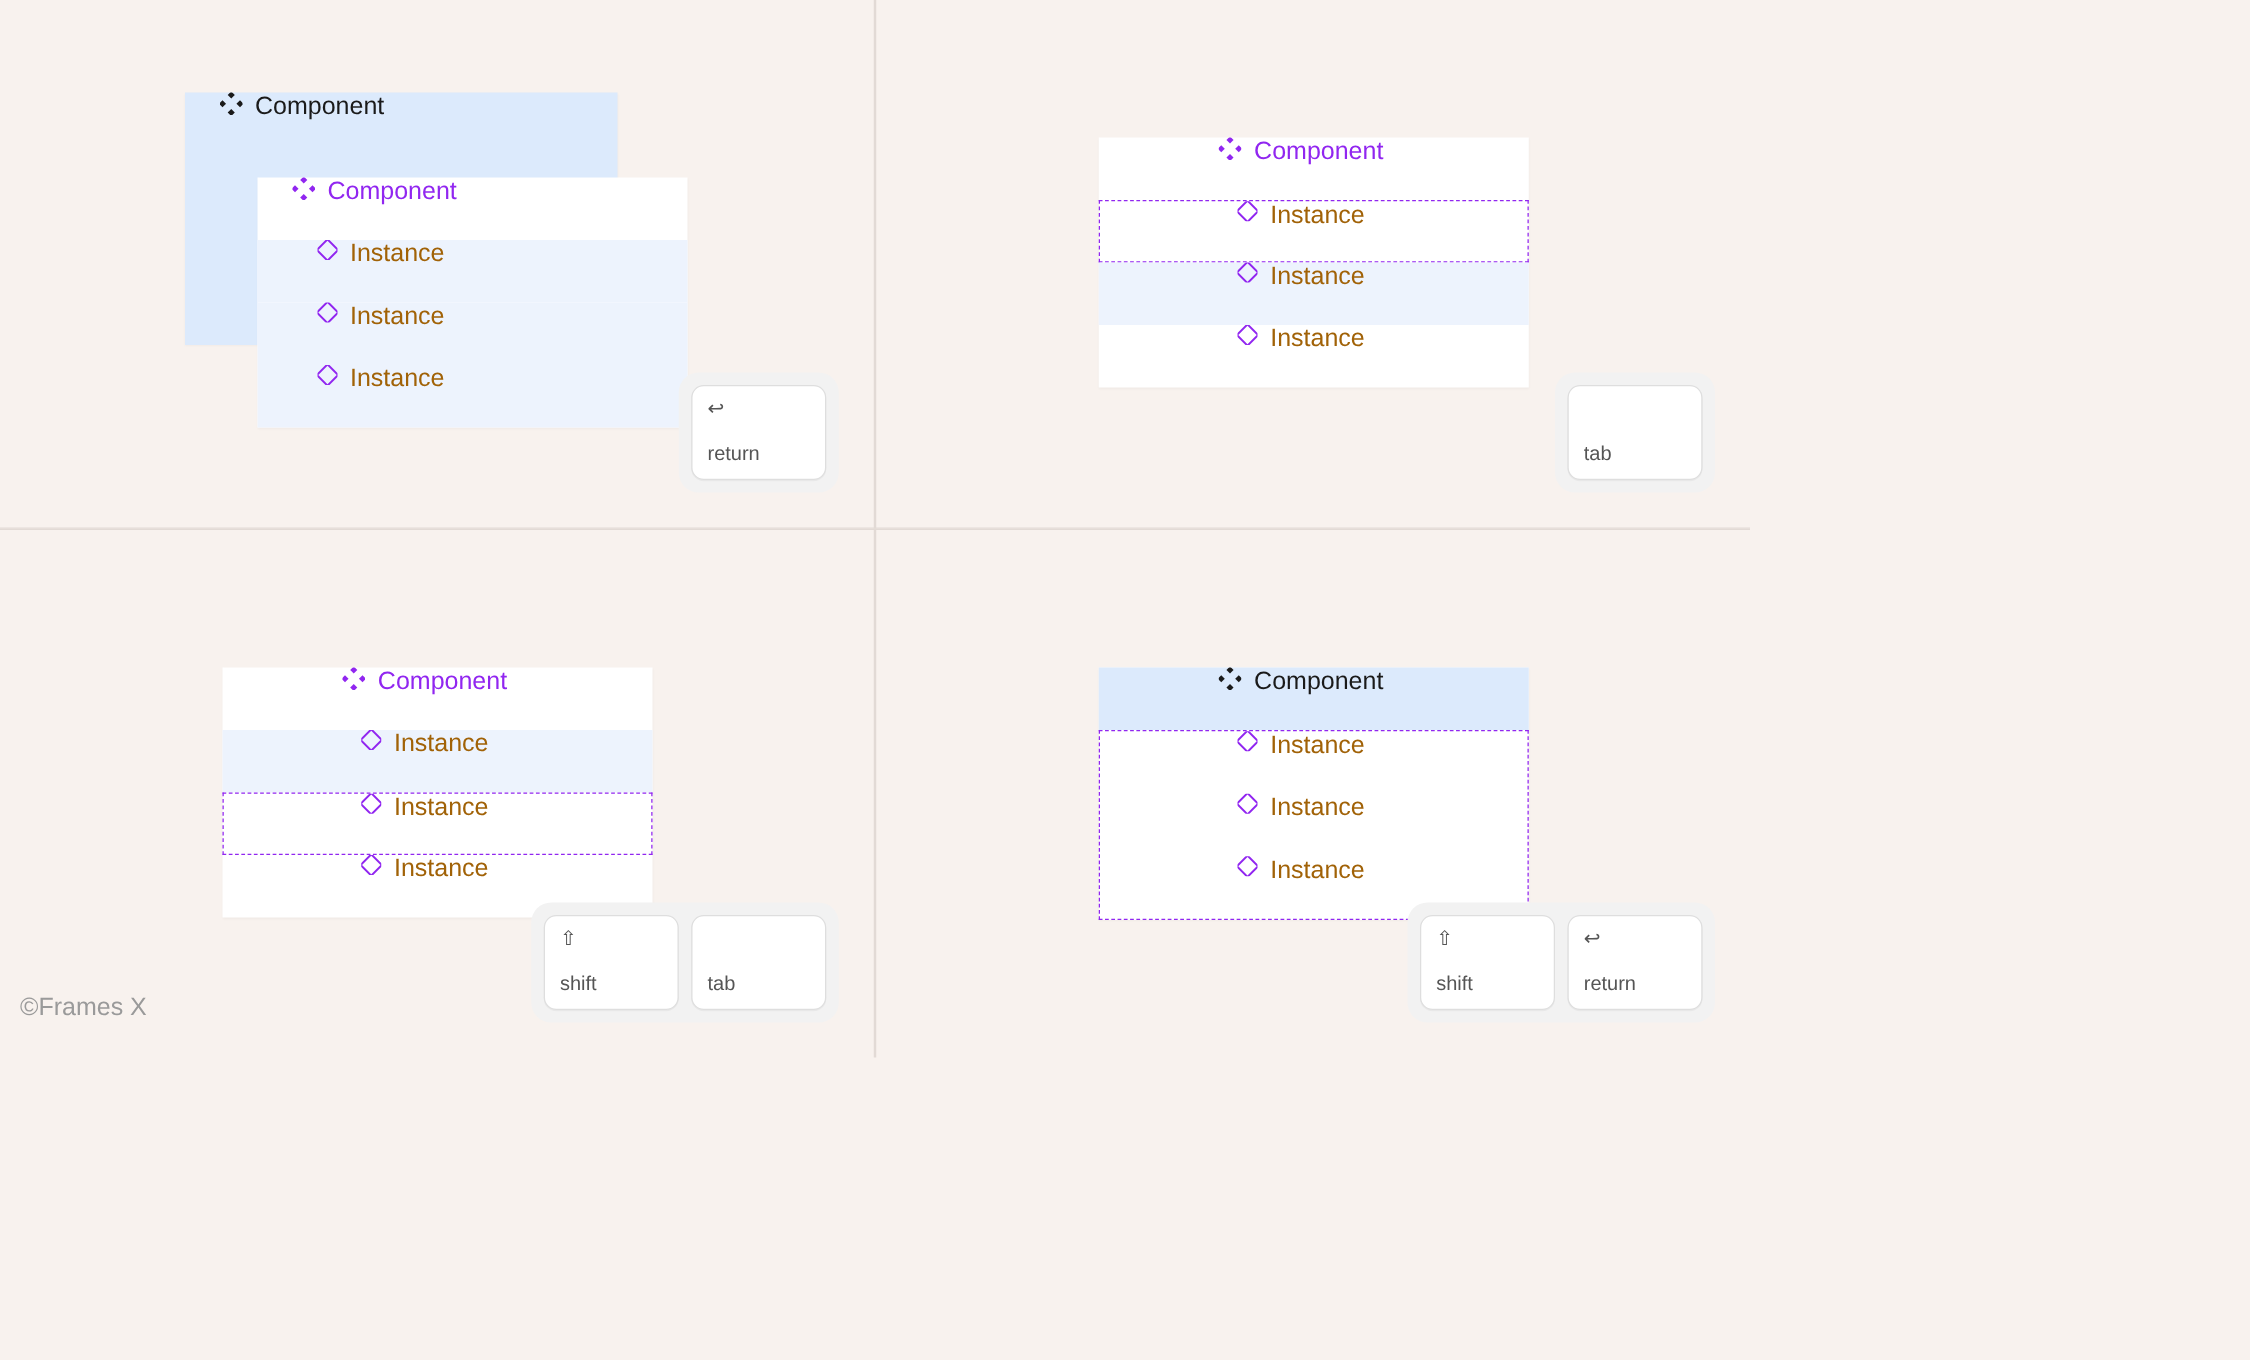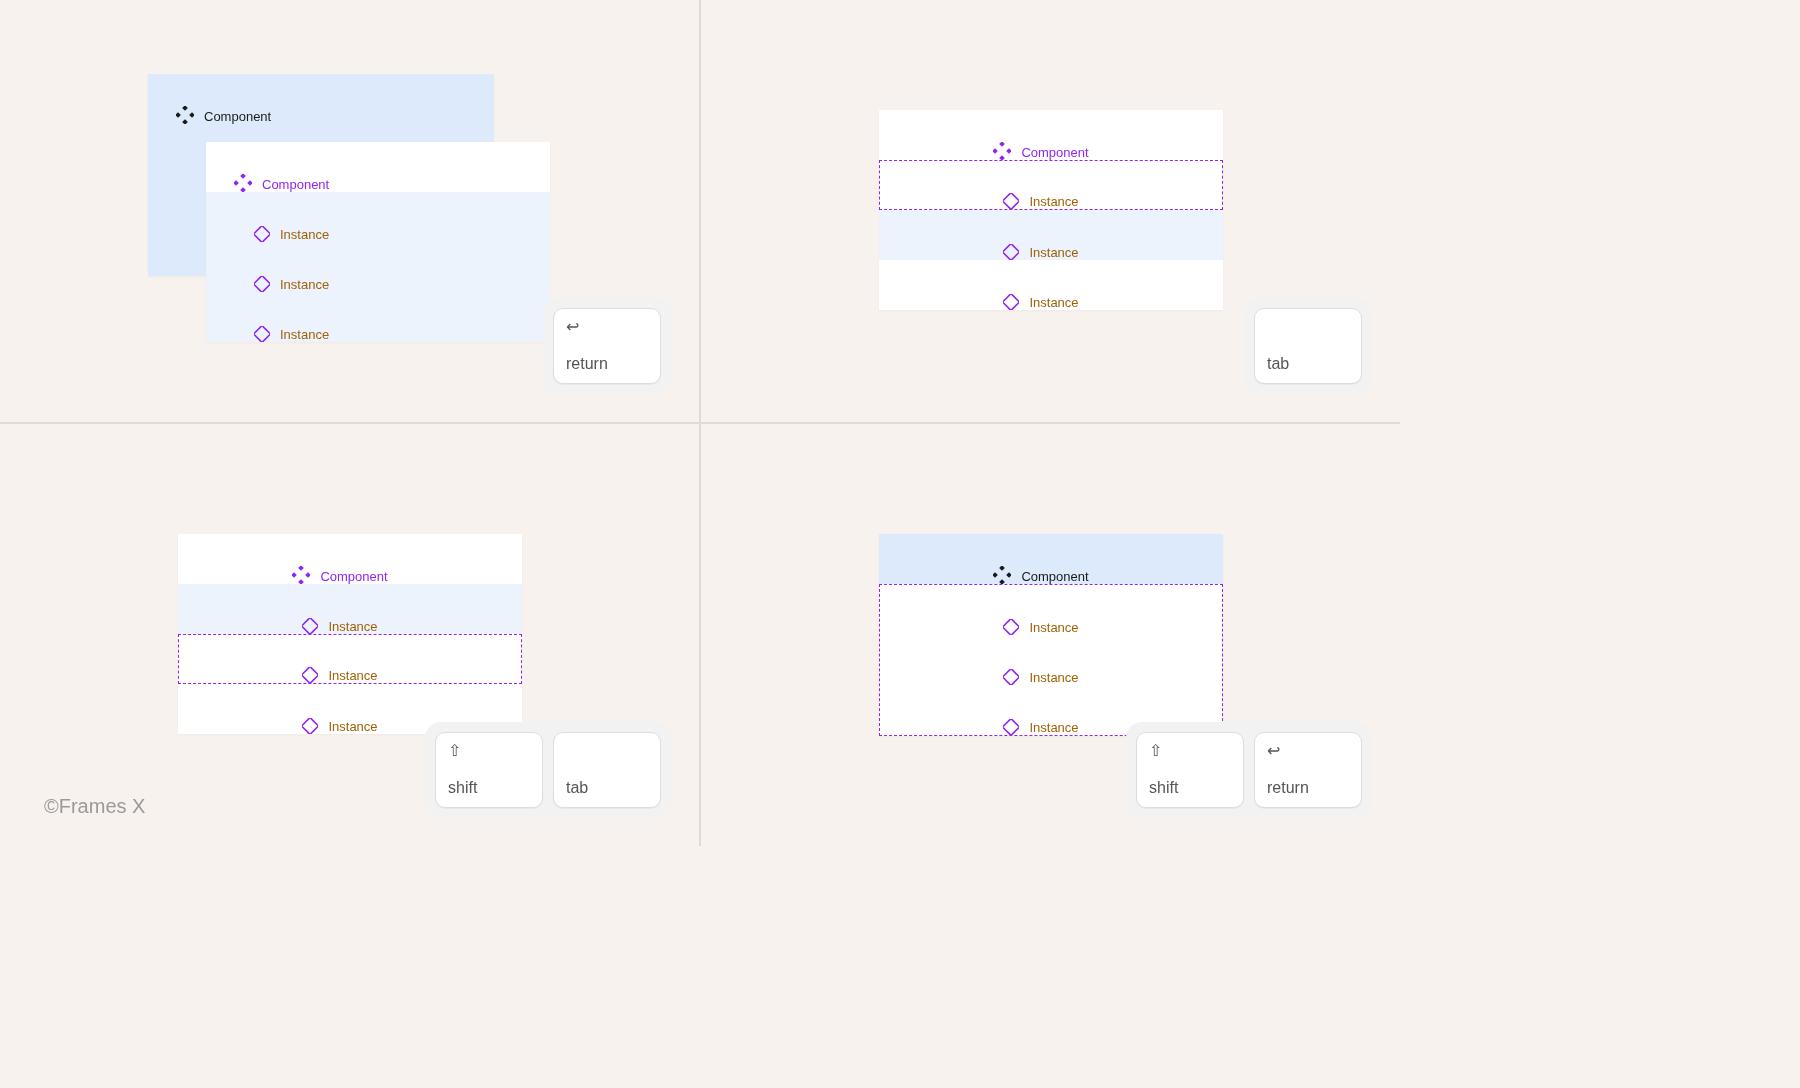--- a/index.html
+++ b/index.html
@@ -28,24 +28,24 @@
     .cell:nth-child(4) { border-bottom: none; border-right: none; }
 
     
     .panel {
       background: #fff;
       box-shadow: 0 1px 2px rgba(0,0,0,.04);
       position: absolute;
     }
     .row {
       display: flex;
-      align-items: flex-end;
+      align-items: flex-start;
       height: 50px;
       padding: 0 20px 0 28px;
-      font-size: 13px;
+      font-size: 20px;
     }
     .row .icon { margin-right: 10px; display: inline-flex; }
     .row.component { color: #9126f0; }
     .row.component.black { color: #1a1a1a; }
     .row.instance { color: #a16207; padding-left: 48px; }
     .row.highlight { background: #edf3fd; }
     .sel-blue { background: #dceafc; }
     .dashed-bottom { border-bottom: 1px dashed #9126f0; }
     .dashed-top { border-top: 1px dashed #9126f0; }
     .dashed-box { border: 1px dashed #9126f0; }
@@ -73,21 +73,21 @@
       justify-content: space-between;
       padding: 8px 12px 10px;
       font-size: 16px;
       color: #555;
       box-shadow: 0 1px 0 rgba(0,0,0,.04);
     }
     .key .glyph { font-size: 16px; color: #555; }
 
     .credit {
       position: absolute;
-      left: 44px;
+      left: 16px;
       bottom: 28px;
       color: #9a9a9a;
       font-size: 20px;
     }
 
     
     .ico-comp-filled svg, .ico-comp-stroke svg, .ico-inst svg { display: block; }
   </style>
 </head>
 <body>

